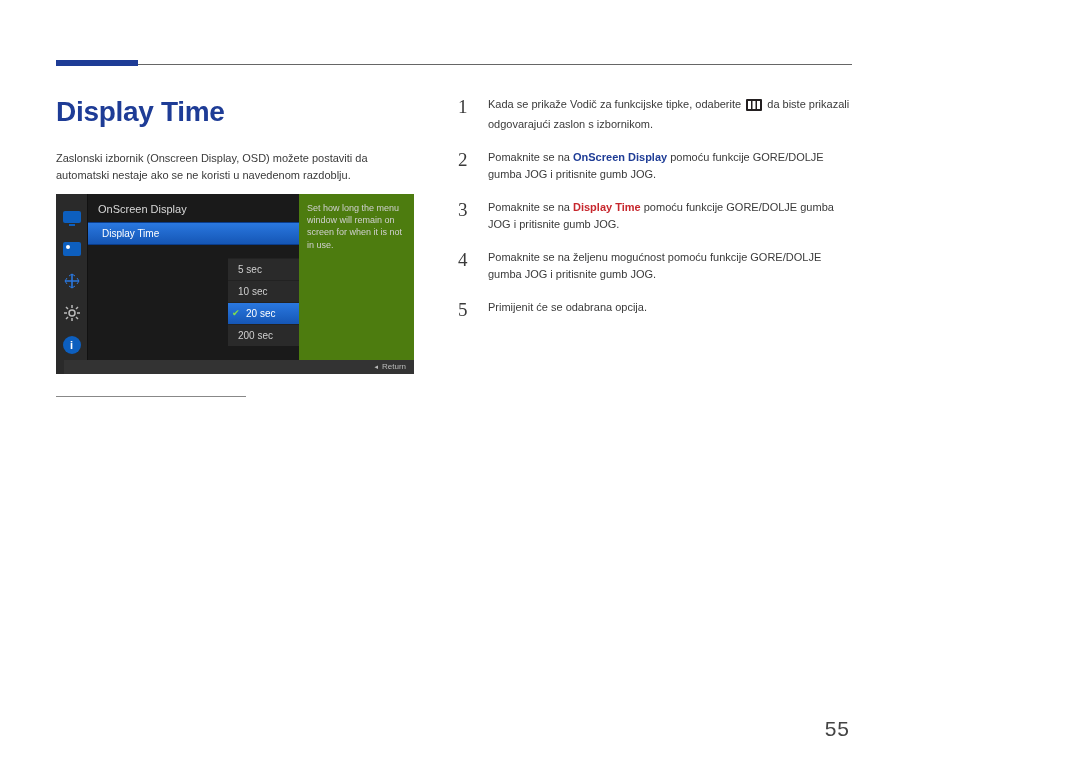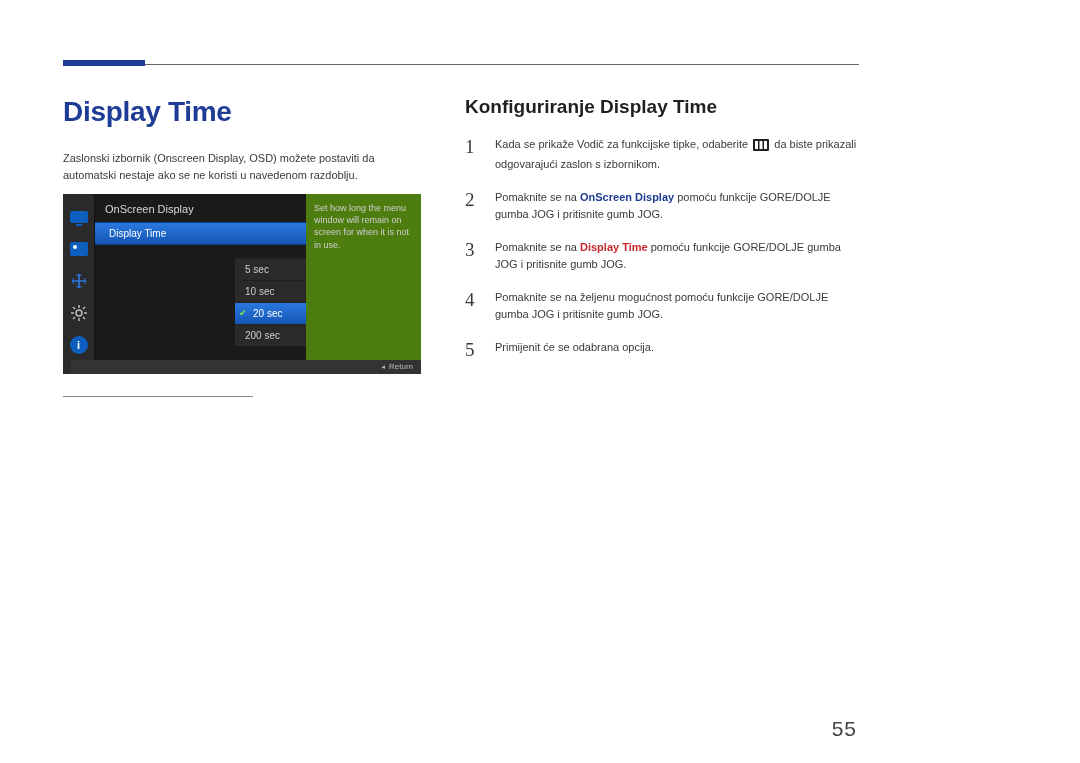--- a/index.html
+++ b/index.html
@@ -1,17 +1,17 @@
 <!DOCTYPE html>
 <html><head>
 <meta charset="utf-8">
 <style>
   * { box-sizing: border-box; margin: 0; padding: 0; }
   html, body { width: 1080px; height: 763px; background: #fff; font-family: "Segoe UI", Arial, sans-serif; color: #333; }
-  .page { position: relative; width: 908px; height: 763px; padding: 48px 56px 0 56px; margin-left: 7px; }
+  .page { position: relative; width: 908px; height: 763px; padding: 48px 56px 0 56px; }
   .top-rule { position: absolute; left: 56px; right: 56px; top: 64px; height: 1px; background: #666; }
   .top-rule-accent { position: absolute; left: 56px; top: 60px; width: 82px; height: 6px; background: #1e3c96; }
   .two-col { display: flex; gap: 42px; margin-top: 48px; }
   .left-col { width: 360px; flex: 0 0 360px; }
   .right-col { flex: 1; }
   h1.section-title { color: #1e3c96; font-weight: 600; font-size: 28px; letter-spacing: -0.3px; margin-bottom: 22px; }
   h2.sub-title { color: #231f20; font-weight: 600; font-size: 19px; margin-bottom: 18px; }
   p.intro { font-size: 11px; line-height: 1.55; color: #3a3a3a; margin-bottom: 10px; }
   .intro .red { color: #c7272d; font-weight: 600; }
   .osd { width: 358px; height: 180px; background: #1a1a1a; border-radius: 2px; margin-top: 10px; position: relative; color: #e6e6e6; font-size: 10px; }
@@ -118,21 +118,20 @@
         </div>
 
         <div class="osd-desc">Set how long the menu window will remain on screen for when it is not in use.</div>
         <div class="osd-footer">Return</div>
       </div>
 
       <div class="footnote-rule"></div>
     </div>
 
     <div class="right-col">
-      <h2 class="sub-title">Konfiguriranje Display Time</h2>
 
       <ol class="steps">
         <li class="step">
           <div class="step-num">1</div>
           <div class="step-body">
             <span>Kada se prikaže Vodič za funkcijske tipke, odaberite </span><span class="inline-icon"><svg width="16" height="12" viewBox="0 0 16 12">
                   <rect x="0" y="0" width="16" height="12" rx="1" fill="#231f20"></rect>
                   <rect x="2" y="2" width="3" height="8" fill="#fff"></rect>
                   <rect x="6.5" y="2" width="3" height="8" fill="#fff"></rect>
                   <rect x="11" y="2" width="3" height="8" fill="#fff"></rect>

